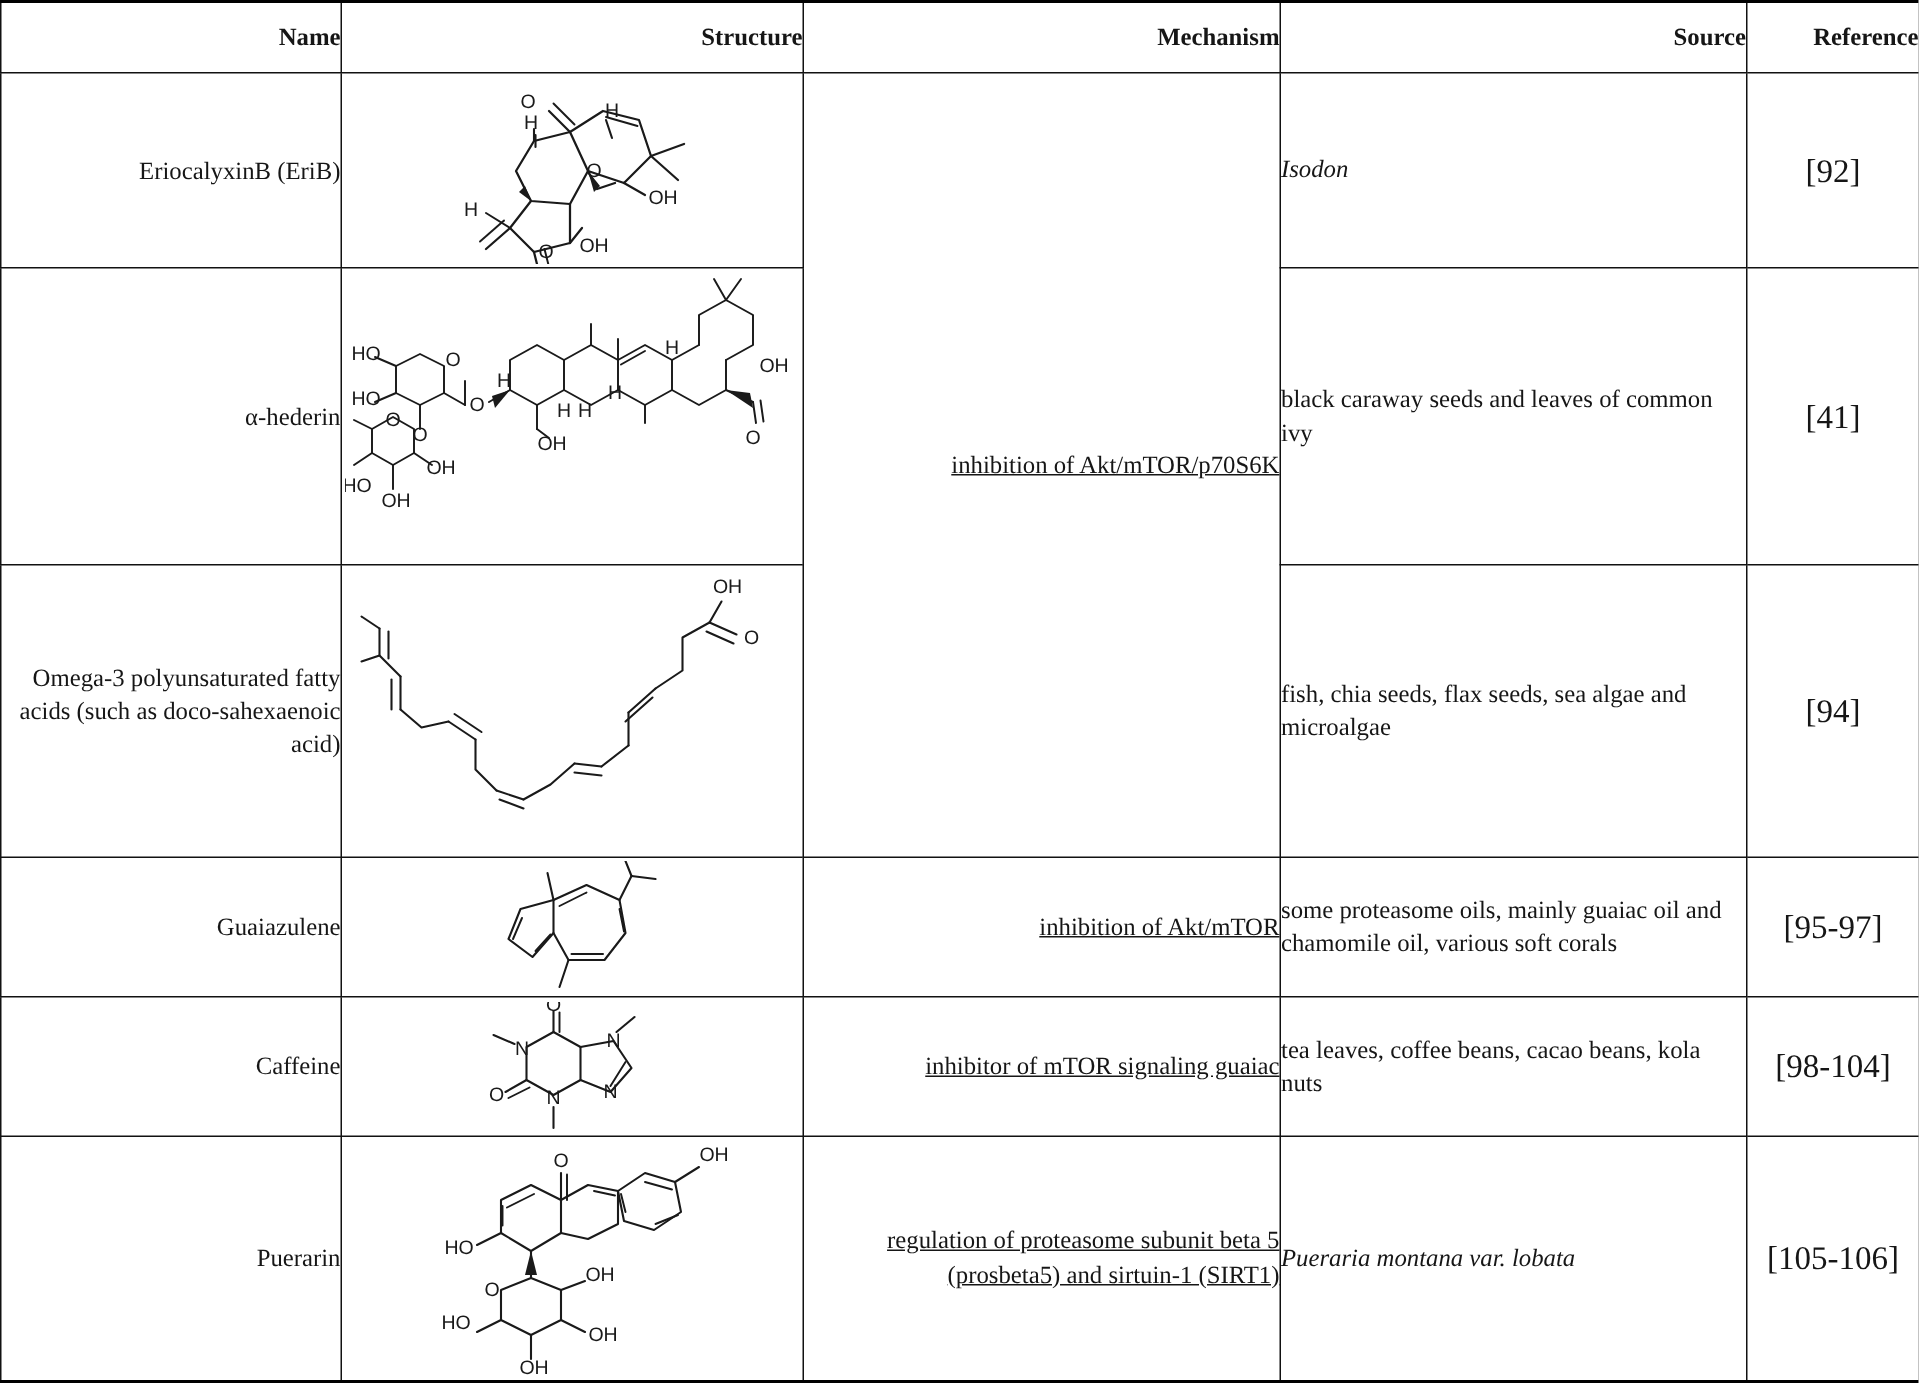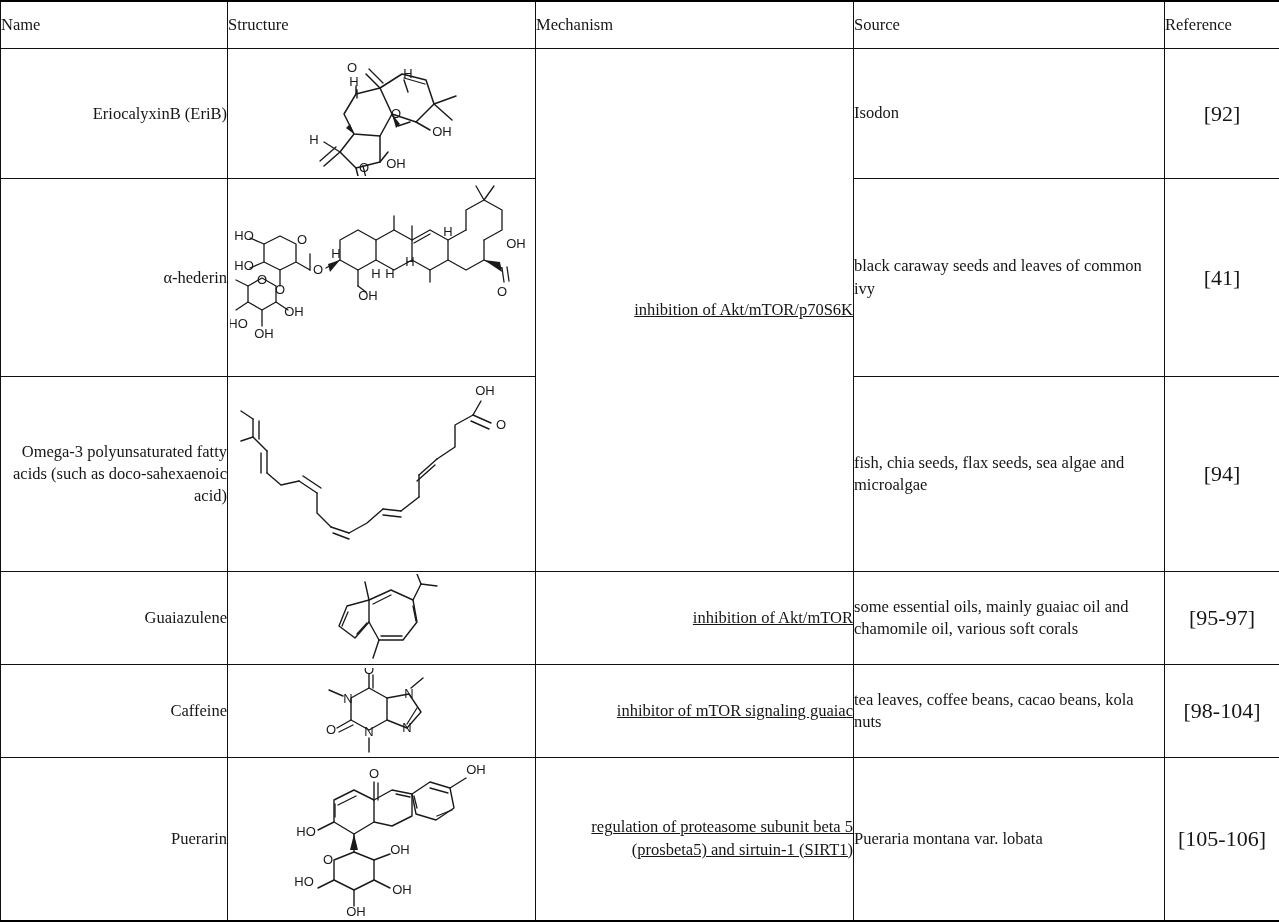--- a/index.html
+++ b/index.html
@@ -25,22 +25,22 @@
     border: 1px solid #111111;
     vertical-align: middle;
     padding: 0;
   }
   
   table.compound-table {
     border-top: 2px solid #000;
     border-bottom: 2px solid #000;
   }
   th.col-head {
-    text-align: left;
-    font-weight: normal;
+    text-align: right;
+    font-weight: bold;
     font-size: 16.5px;
     height: 46px;
     line-height: 46px;
     padding: 0 4px;
   }
   
   col.c-name { width: 227px; }
   col.c-structure { width: 308px; }
   col.c-mechanism { width: 318px; }
   col.c-source { width: 311px; }
@@ -59,20 +59,21 @@
     text-align: right;
     text-decoration: underline;
   }
   td.cell-source {
     padding: 6px 10px;
     font-size: 16.5px;
     line-height: 1.35;
     text-align: left;
   }
   td.cell-source.italic-source {
+    font-style: italic;
   }
   td.cell-reference {
     text-align: center;
     font-size: 22px;
   }
   td.cell-structure {
     text-align: center;
     padding: 2px 0;
   }
   td.cell-structure svg {
@@ -311,21 +312,21 @@
               <path d="M62,66 L56,84"></path>
 
               <path d="M96,26 L104,10"></path>
               <path d="M104,10 L100,0"></path>
               <path d="M104,10 L120,12"></path>
             </g>
           </svg>
         </div>
       </td>
       <td class="cell-mechanism">inhibition of Akt/mTOR</td>
-      <td class="cell-source">some essential oils, mainly guaiac oil and chamomile oil, various soft corals</td>
+      <td class="cell-source">some proteasome oils, mainly guaiac oil and chamomile oil, various soft corals</td>
       <td class="cell-reference">[95-97]</td>
     </tr>
 
     <tr class="row-5">
       <td class="cell-name">Caffeine</td>
       <td class="cell-structure">
         <div class="struct-wrap">
           <svg class="mol" width="150" height="86" viewBox="0 0 150 86">
             <g stroke-width="1.4">
 

